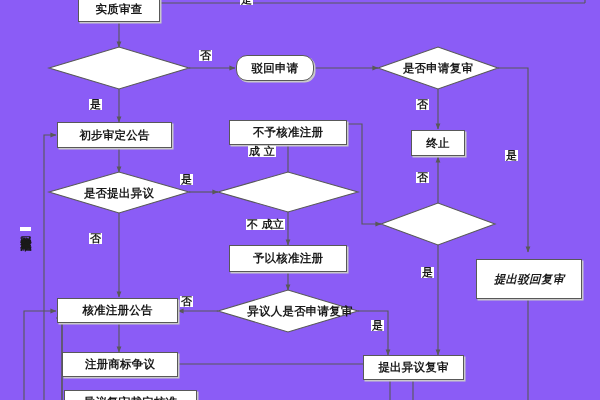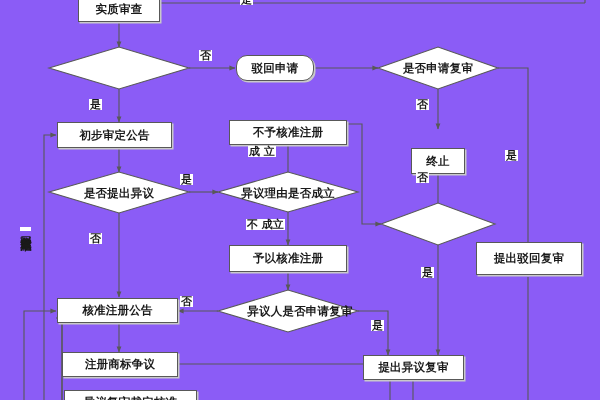--- a/index.html
+++ b/index.html
@@ -168,50 +168,47 @@
 
 
   <div class="node rect" style="left:236px;top:55px;width:78px;height:26px;border-radius:11px;">
     <span>驳回申请</span>
   </div>
 
   <div class="node diamond" style="left:378px;top:47px;width:120px;height:42px;">
     <span class="dtext">是否申请复审</span>
   </div>
 
-  <div class="node rect" style="left:411px;top:148px;width:54px;height:26px;">
+  <div class="node rect" style="left:411px;top:130px;width:54px;height:26px;">
     <span>终止</span>
   </div>
 
   <div class="node rect" style="left:57px;top:122px;width:115px;height:26px;">
     <span>初步审定公告</span>
   </div>
 
   <div class="node diamond" style="left:49px;top:172px;width:140px;height:42px;">
     <span class="dtext">是否提出异议</span>
   </div>
 
-  <div class="node diamond" style="left:218px;top:172px;width:140px;height:42px;">
-    <span class="dtext">异议理由是否成立</span>
-  </div>
 
   <div class="node rect" style="left:229px;top:120px;width:118px;height:25px;align-items:center;">
     <span>不予核准注册</span>
   </div>
 
   <div class="node rect" style="left:229px;top:245px;width:118px;height:27px;">
     <span>予以核准注册</span>
   </div>
 
   <div class="node diamond" style="left:230px;top:290px;width:140px;height:42px;align-items:center;">
     <span class="dtext">异议人是否申请复审</span>
   </div>
 
 
-  <div class="node rect" style="left:476px;top:242px;width:106px;height:33px;">
+  <div class="node rect" style="left:476px;top:259px;width:106px;height:40px;font-style:italic;">
     <span>提出驳回复审</span>
   </div>
 
   <div class="node rect" style="left:363px;top:355px;width:101px;height:25px;">
     <span>提出异议复审</span>
   </div>
 
   <div class="node rect" style="left:57px;top:298px;width:121px;height:25px;">
     <span>核准注册公告</span>
   </div>

